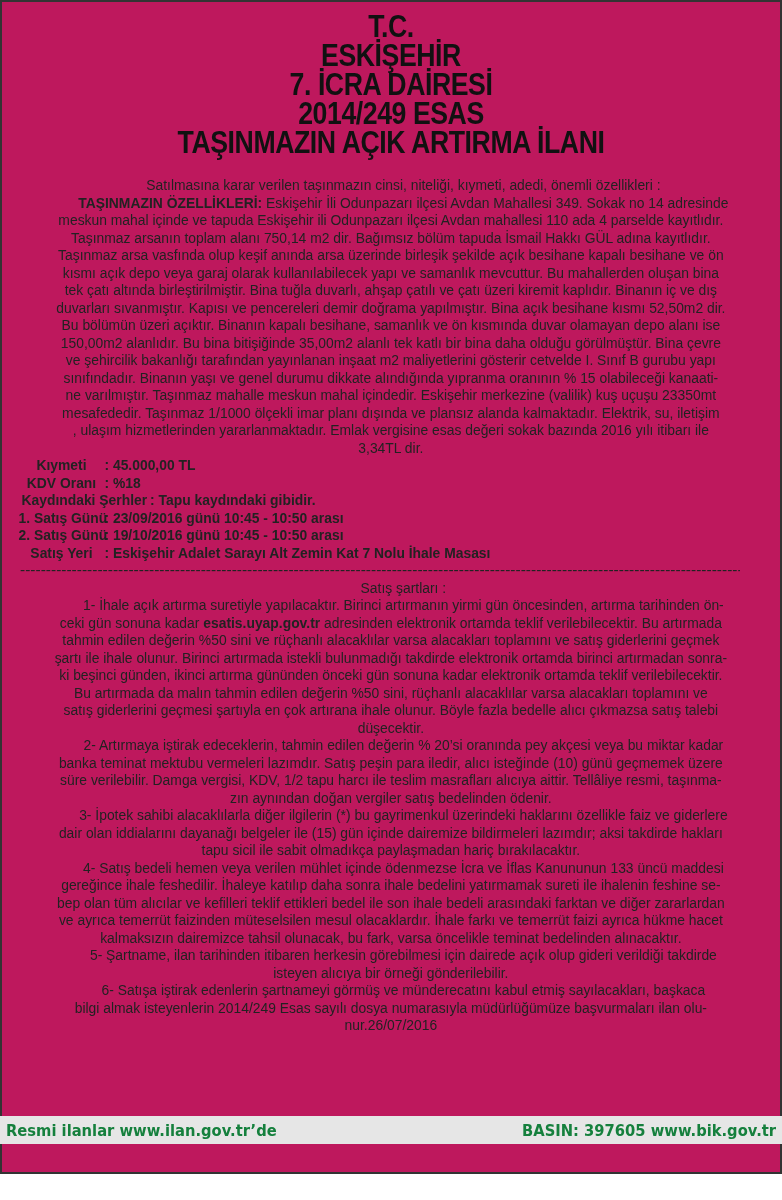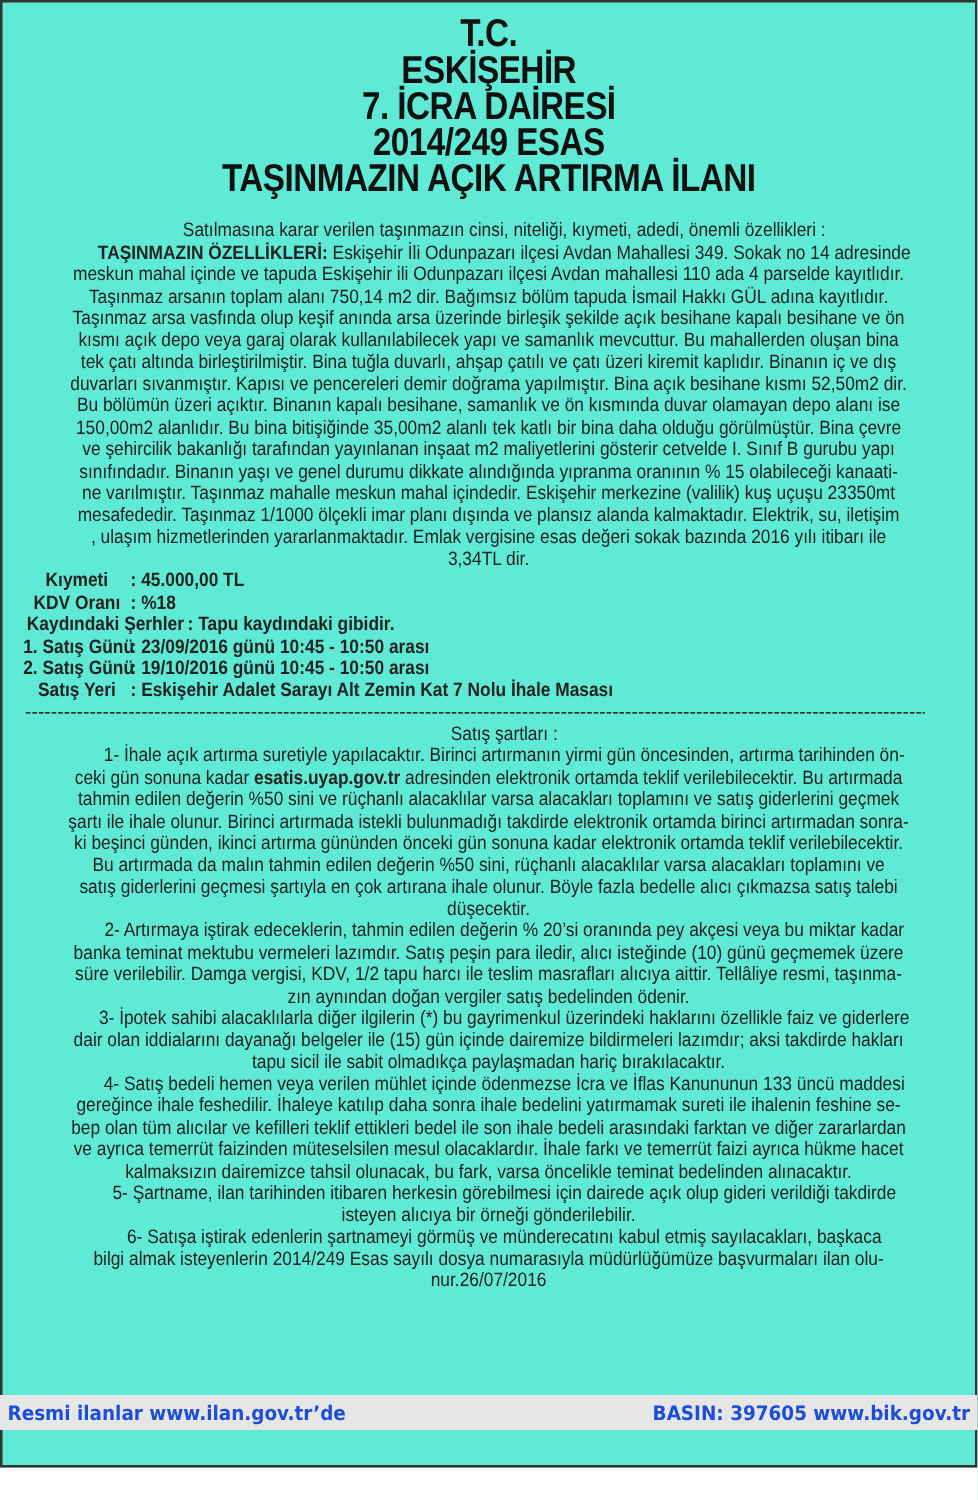--- a/index.html
+++ b/index.html
@@ -1,20 +1,20 @@
 <!DOCTYPE html>
 <html><head>
 <meta charset="utf-8">
 <style>
   html, body { margin: 0; padding: 0; background: #ffffff; }
   body { width: 782px; height: 1200px; position: relative; overflow: hidden; }
   .frame {
     position: absolute; left: 0; top: 0; width: 778px; height: 1170px;
     border: 2px solid #333; border-bottom: 2px solid #333;
-    background: #5eead4;
+    background: #be185d;
   }
   .header {
     text-align: center;
     font-family: "Liberation Sans", sans-serif;
     font-weight: bold;
     color: #111;
     padding-top: 10px;
     transform: scaleX(0.86);
     transform-origin: center top;
   }
@@ -33,21 +33,21 @@
   .kv-row { display: flex; font-weight: bold; padding-left: 14px; }
   .kv-key { width: 96px; }
   .kv-key-wide { width: 147px; }
   .dash-line { letter-spacing: 0; overflow: hidden; white-space: nowrap; width: 720px; padding-left: 14px; }
   .footer {
     position: absolute; left: 0; top: 1116px; width: 782px; height: 28px;
     background: #e6e6e6;
     font-family: "DejaVu Sans", sans-serif;
     font-weight: bold;
     font-size: 16px;
-    color: #1d4ed8;
+    color: #15803d;
   }
   .footer .left { position: absolute; left: 6px; top: 5px; transform: scaleX(0.92); transform-origin: left top; }
   .footer .right { position: absolute; right: 6px; top: 5px; transform: scaleX(0.92); transform-origin: right top; }
 </style>
 </head>
 <body>
 
 <div class="frame">
   <div class="header">
     <div>T.C.</div>

